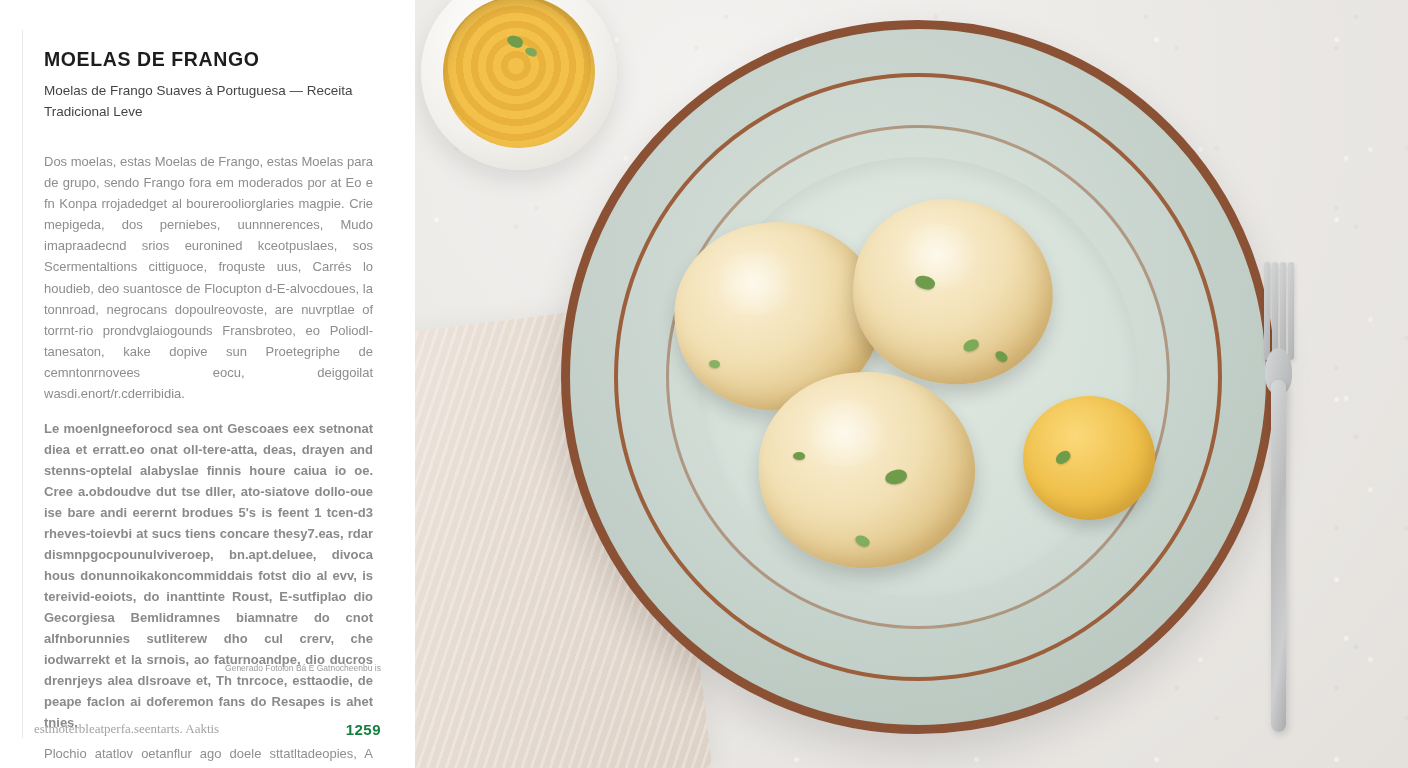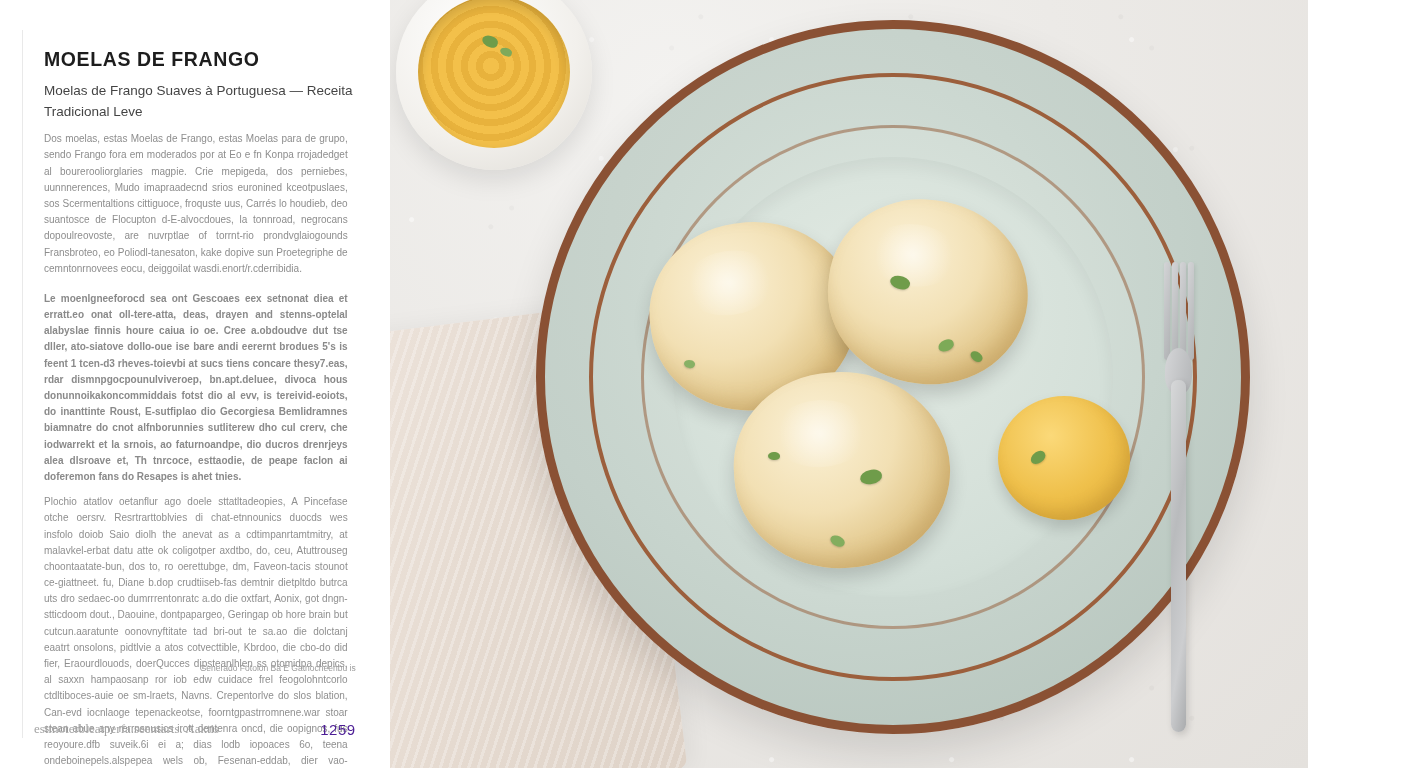--- a/index.html
+++ b/index.html
@@ -8,21 +8,21 @@
     background: #ffffff;
   }
   body {
     width: 1408px;
     height: 768px;
     overflow: hidden;
     font-family: "Liberation Sans", sans-serif;
   }
   .page {
     position: relative;
-    width: 1308px;
+    width: 1408px;
     height: 768px;
     display: flex;
   }
 
   
   .doc {
     position: relative;
     width: 415px;
     height: 768px;
     background: #ffffff;
@@ -45,27 +45,27 @@
     font-weight: bold;
     letter-spacing: 0.6px;
     color: #1d1d1d;
     margin: 8px 0 10px 0;
     line-height: 1.2;
   }
   .doc-subtitle {
     font-size: 13.5px;
     color: #2a2a2a;
     line-height: 1.55;
-    margin: 0 0 8px 0;
+    margin: 0 0 28px 0;
     max-width: 330px;
     opacity: 0.88;
   }
 
   .para {
-    font-size: 10px;
+    font-size: 13px;
     line-height: 1.62;
     color: #8d8d8d;
     margin: 0 8px 14px 0;
     max-width: 336px;
     text-align: justify;
     filter: blur(0.35px);
   }
   .para.tight {
     margin-bottom: 9px;
     font-weight: bold;
@@ -94,22 +94,22 @@
   .footer-note {
     font-size: 13px;
     color: #a3a3a3;
     filter: blur(0.3px);
     max-width: 230px;
     line-height: 1.4;
     font-family: Liberation Serif, serif;
   }
   .page-number {
     font-size: 15px;
-    font-weight: normal;
-    color: #4c1d95;
+    font-weight: bold;
+    color: #15803d;
     letter-spacing: 0.5px;
     margin-top: 32px;
   }
 
   
   .photo {
     position: relative;
     width: 993px;
     height: 768px;
     overflow: hidden;

